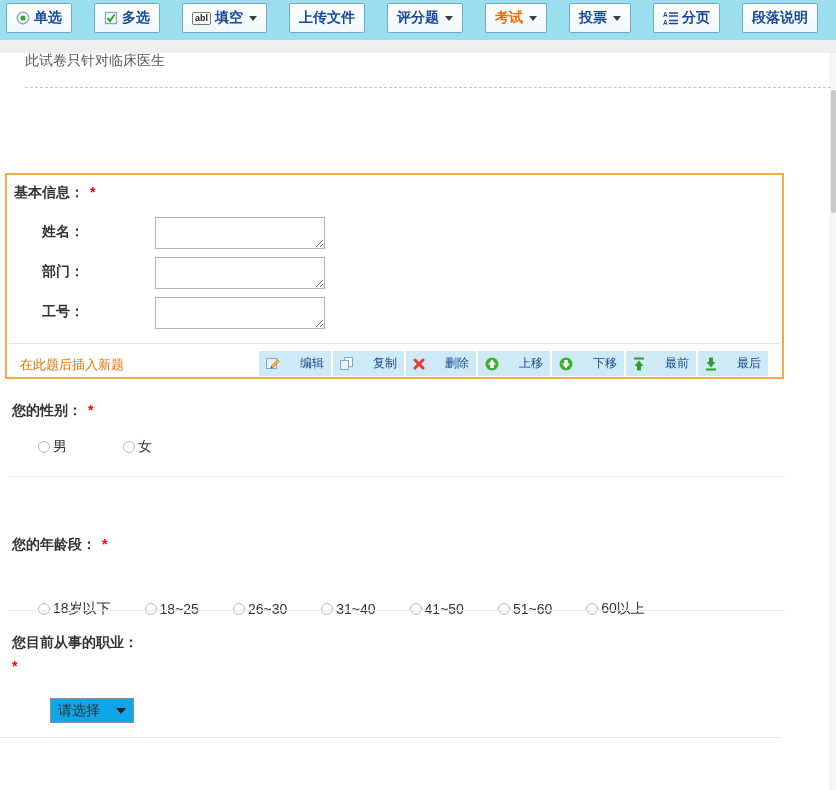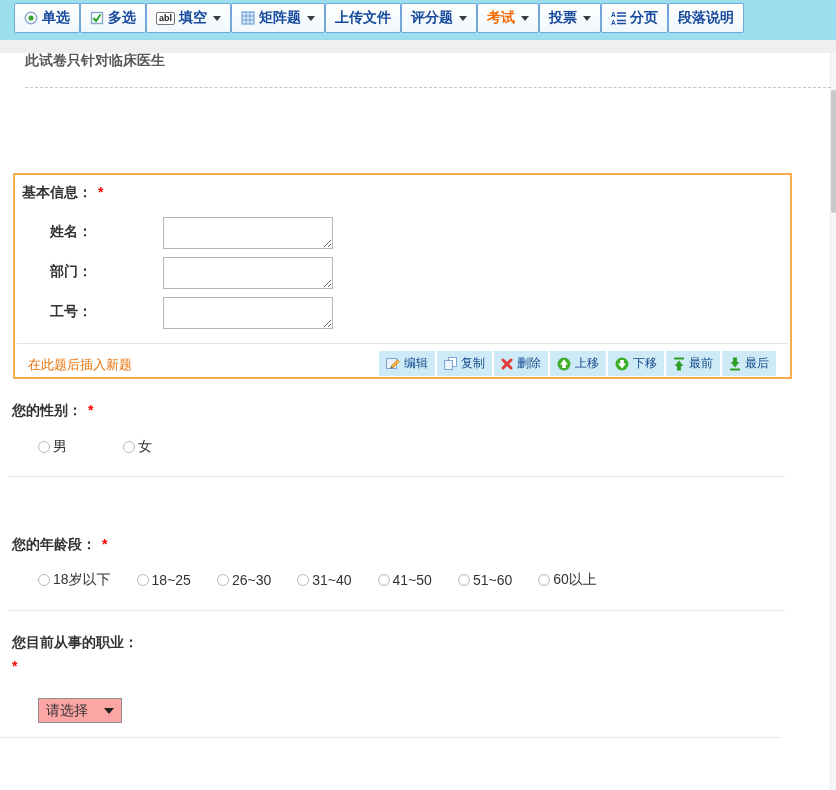--- a/index.html
+++ b/index.html
@@ -14,76 +14,76 @@
     position:absolute;left:0;top:0;right:0;height:40px;
     background:#9bdeee;display:flex;align-items:flex-start;padding-top:3px;
     box-sizing:border-box;
   }
   .tb-btn{
     height:30px;box-sizing:border-box;
     background:linear-gradient(#ffffff,#f0f8fd);
     border:1px solid #72a8d8;border-radius:2px;
     display:inline-flex;align-items:center;gap:4px;
     padding:0 9px;font-size:14px;font-weight:bold;color:#15499c;
-    margin-left:0;cursor:pointer;white-space:nowrap;
-  }
-  .tb-btn:first-child{margin-left:14px;}
+    margin-left:22px;cursor:pointer;white-space:nowrap;
+  }
+  .tb-btn:first-child{margin-left:6px;}
   .tb-btn .accent{color:#f56a00;font-family:Liberation Serif, serif;}
   .caret{
     width:0;height:0;border-left:4px solid transparent;border-right:4px solid transparent;
     border-top:5px solid #3c3c3c;margin-left:2px;display:inline-block;
   }
   .abl-box{
     border:1px solid #777;background:#fff;color:#222;font-weight:bold;
     font-size:9px;line-height:11px;padding:0 2px;border-radius:2px;
   }
   
   .gray-band{position:absolute;left:0;top:40px;right:0;height:13px;background:#efefef;}
   .scroll-track{position:absolute;top:53px;bottom:0;right:0;width:6px;background:#f6f6f6;border-left:1px solid #ececec;box-sizing:border-box;}
   .scroll-thumb{position:absolute;top:37px;right:0;width:5px;height:123px;background:#c9c9c9;border-radius:2px;}
   
-  .desc-text{position:absolute;left:25px;top:52px;font-size:14px;color:#595959;font-weight:bold;}
+  .desc-text{position:absolute;left:25px;top:52px;font-size:14px;color:#595959;}
   .dashed-sep{position:absolute;left:25px;right:5px;top:87px;border-top:1px dashed #c6c6c6;}
   .q-title{display:flex;gap:6px;font-size:14px;font-weight:bold;color:#333;align-items:flex-start;}
   .req{color:#ff0000;font-weight:bold;}
   
   .qbox{
     position:absolute;left:5px;top:173px;width:779px;height:206px;
-    border:2px solid #f6ab4a;background:#fff;box-sizing:border-box;margin-left:8px;
+    border:2px solid #f6ab4a;background:#fff;box-sizing:border-box;
   }
   .qbox .q-title{position:absolute;left:7px;top:9px;}
   .f-label{position:absolute;left:35px;font-size:14px;font-weight:bold;color:#333;}
   .f-input{
     position:absolute;left:148px;width:160px;height:26px;
     border:1px solid #b5b5b5;resize:both;font-family:inherit;font-size:13px;
     padding:2px 4px;box-sizing:content-box;outline:none;
   }
   .qbox-sep{position:absolute;left:2px;right:2px;top:168px;border-top:1px solid #e4e4e4;}
   .insert-link{
     position:absolute;left:13px;top:181px;color:#e97208;font-size:13px;
     cursor:pointer;
   }
   .action-bar{position:absolute;right:14px;top:176px;display:flex;gap:2px;}
   .action-btn{
     background:#cdeaf6;color:#17498f;font-size:12px;padding:4px 7px;
-    display:inline-flex;align-items:center;gap:4px;cursor:pointer;white-space:nowrap;
+    display:inline-flex;align-items:center;gap:20px;cursor:pointer;white-space:nowrap;
   }
   
   .q-block-title{position:absolute;left:12px;}
   .opt-row{position:absolute;left:38px;display:flex;align-items:center;}
   .opt{display:inline-flex;align-items:center;gap:3px;font-size:14px;color:#333;cursor:pointer;}
   .radio{
     width:12px;height:12px;border-radius:50%;border:1px solid #b9b9b9;background:#fff;
     box-sizing:border-box;flex:0 0 auto;
   }
   .h-sep{position:absolute;border-top:1px solid #e9e9e9;}
   .select-box{
-    position:absolute;left:38px;width:84px;height:25px;border:1px solid #8f8f8f;
+    position:absolute;left:50px;width:84px;height:25px;border:1px solid #8f8f8f;
     display:flex;align-items:center;justify-content:space-between;
-    padding:0 7px;font-size:14px;color:#333;box-sizing:border-box;cursor:pointer;background:#fca5a5;
+    padding:0 7px;font-size:14px;color:#333;box-sizing:border-box;cursor:pointer;background:#0ea5e9;
   }
   .select-caret{
     width:0;height:0;border-left:5px solid transparent;border-right:5px solid transparent;
     border-top:6px solid #222;
   }
   .icon{display:inline-flex;flex:0 0 auto;}
 </style>
 </head>
 <body>
 
@@ -108,30 +108,20 @@
     </span>
     <span>多选</span>
   </div>
 
   <div class="tb-btn">
     <span class="icon abl-box">abl</span>
     <span>填空</span>
     <span class="caret"></span>
   </div>
 
-  <div class="tb-btn">
-    <span class="icon">
-      <svg width="14" height="14" viewBox="0 0 14 14">
-          <rect x="1" y="1" width="12" height="12" fill="#ddeafb" stroke="#6f9fd2" stroke-width="1.2"></rect>
-          <path d="M1 5 H13 M1 9 H13 M5 1 V13 M9 1 V13" stroke="#6f9fd2" stroke-width="1"></path>
-        </svg>
-    </span>
-    <span>矩阵题</span>
-    <span class="caret"></span>
-  </div>
 
   <div class="tb-btn">
     <span>上传文件</span>
   </div>
 
   <div class="tb-btn">
     <span>评分题</span>
     <span class="caret"></span>
   </div>
 
@@ -272,21 +262,21 @@
     <span>女</span>
   </span>
 </div>
 
 <div class="h-sep" style="top:476px;left:8px;width:777px;"></div>
 
 <div class="q-title q-block-title" style="top:536px;">
   <span>您的年龄段：</span>
   <span class="req">*</span>
 </div>
-<div class="opt-row" style="top:571px;gap:26px;">
+<div class="opt-row" style="top:600px;gap:34px;">
   <span class="opt">
     <span class="radio"></span>
     <span>18岁以下</span>
   </span>
   <span class="opt">
     <span class="radio"></span>
     <span>18~25</span>
   </span>
   <span class="opt">
     <span class="radio"></span>

